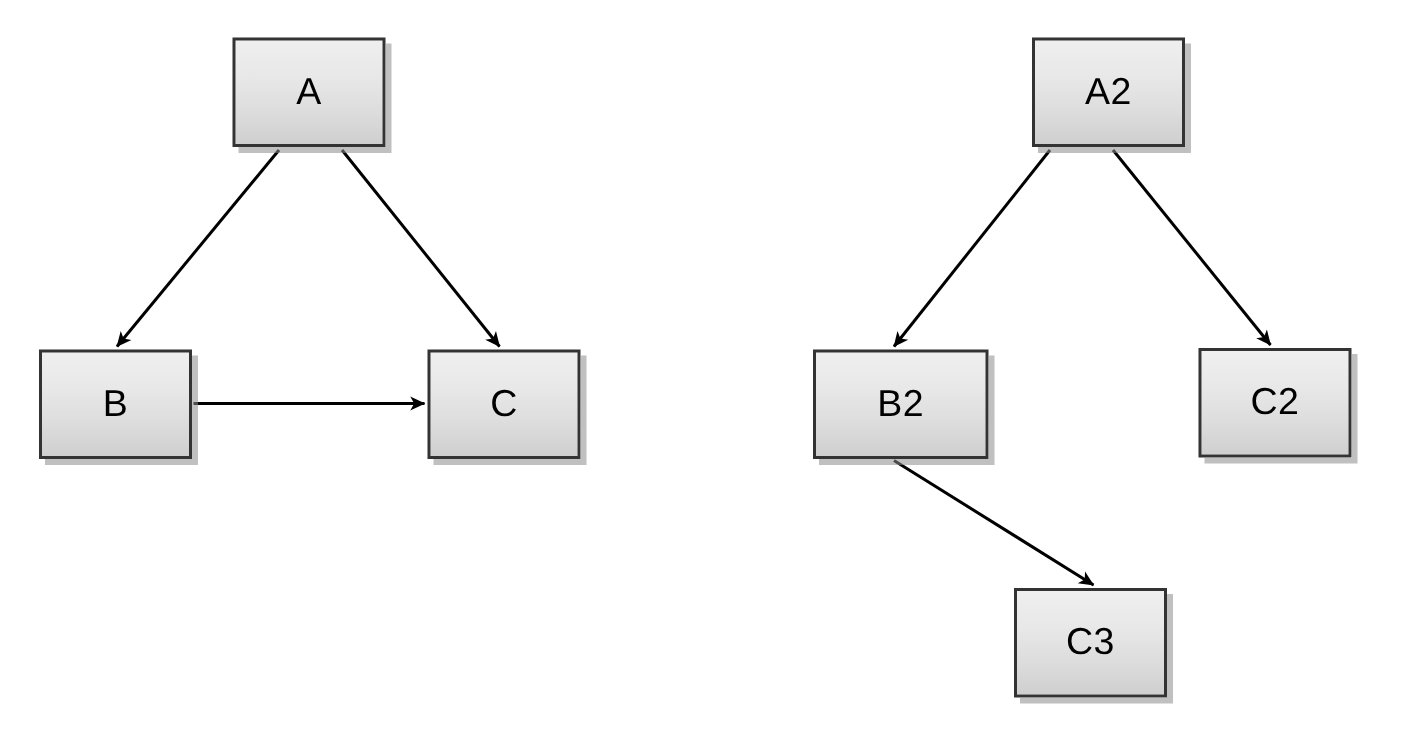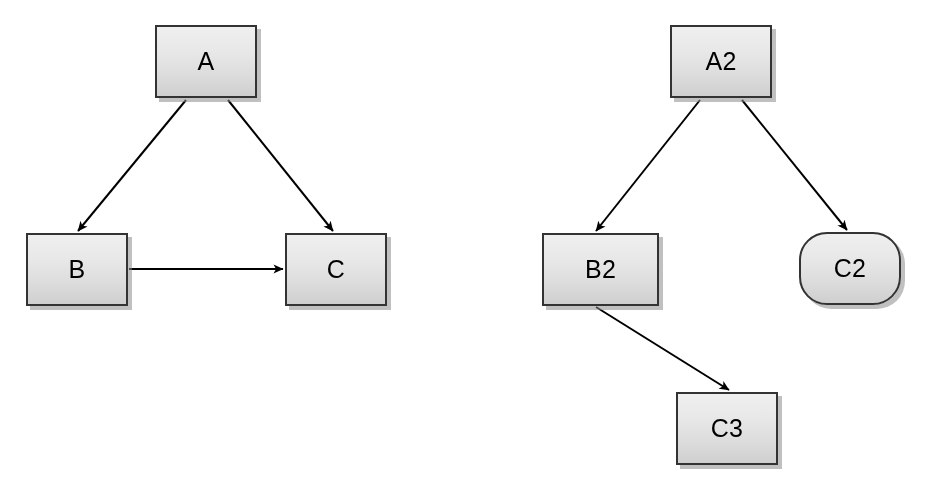--- a/index.html
+++ b/index.html
@@ -72,29 +72,29 @@
   </div>
 
   <div class="node" style="left: 26px; top: 233px; width: 102px; height: 73px;">
     <span class="node-label">B</span>
   </div>
 
   <div class="node" style="left: 285px; top: 233px; width: 102px; height: 73px;">
     <span class="node-label">C</span>
   </div>
 
-  <div class="node" style="left: 670px; top: 25px; width: 102px; height: 73px;">
+  <div class="node" style="left: 688px; top: 25px; width: 102px; height: 73px;">
     <span class="node-label">A2</span>
   </div>
 
   <div class="node" style="left: 542px; top: 233px; width: 117px; height: 73px;">
     <span class="node-label">B2</span>
   </div>
 
-  <div class="node" style="left: 799px; top: 232px; width: 102px; height: 73px; border-radius: 28px;">
+  <div class="node" style="left: 799px; top: 232px; width: 102px; height: 73px;">
     <span class="node-label">C2</span>
   </div>
 
   <div class="node" style="left: 676px; top: 392px; width: 102px; height: 73px;">
     <span class="node-label">C3</span>
   </div>
 
 </div>
 
 </body></html>

